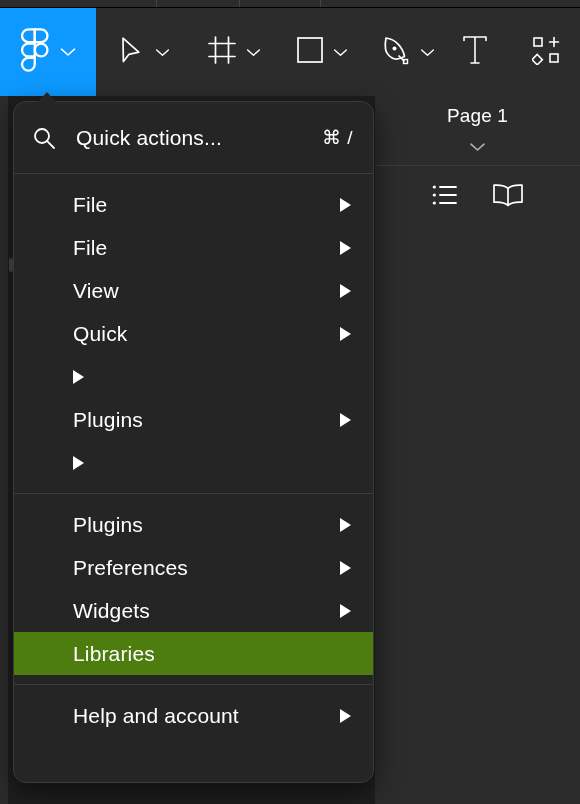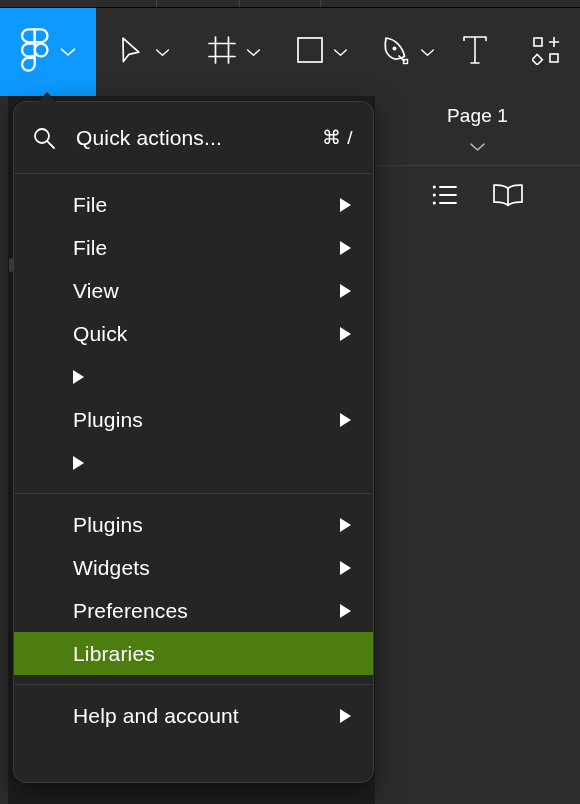--- a/index.html
+++ b/index.html
@@ -379,25 +379,25 @@
   </div>
 
   <div class="menu-divider"></div>
 
   <div class="menu-group">
     <div class="menu-item">
       <span class="mi-label">Plugins</span>
       <span class="mi-arrow"></span>
     </div>
     <div class="menu-item">
+      <span class="mi-label">Preferences</span>
+      <span class="mi-arrow"></span>
+    </div>
+    <div class="menu-item">
       <span class="mi-label">Widgets</span>
-      <span class="mi-arrow"></span>
-    </div>
-    <div class="menu-item">
-      <span class="mi-label">Preferences</span>
       <span class="mi-arrow"></span>
     </div>
     <div class="menu-item selected">
       <span class="mi-label">Libraries</span>
       <span class="mi-arrow hidden"></span>
     </div>
   </div>
 
   <div class="menu-divider"></div>
 

